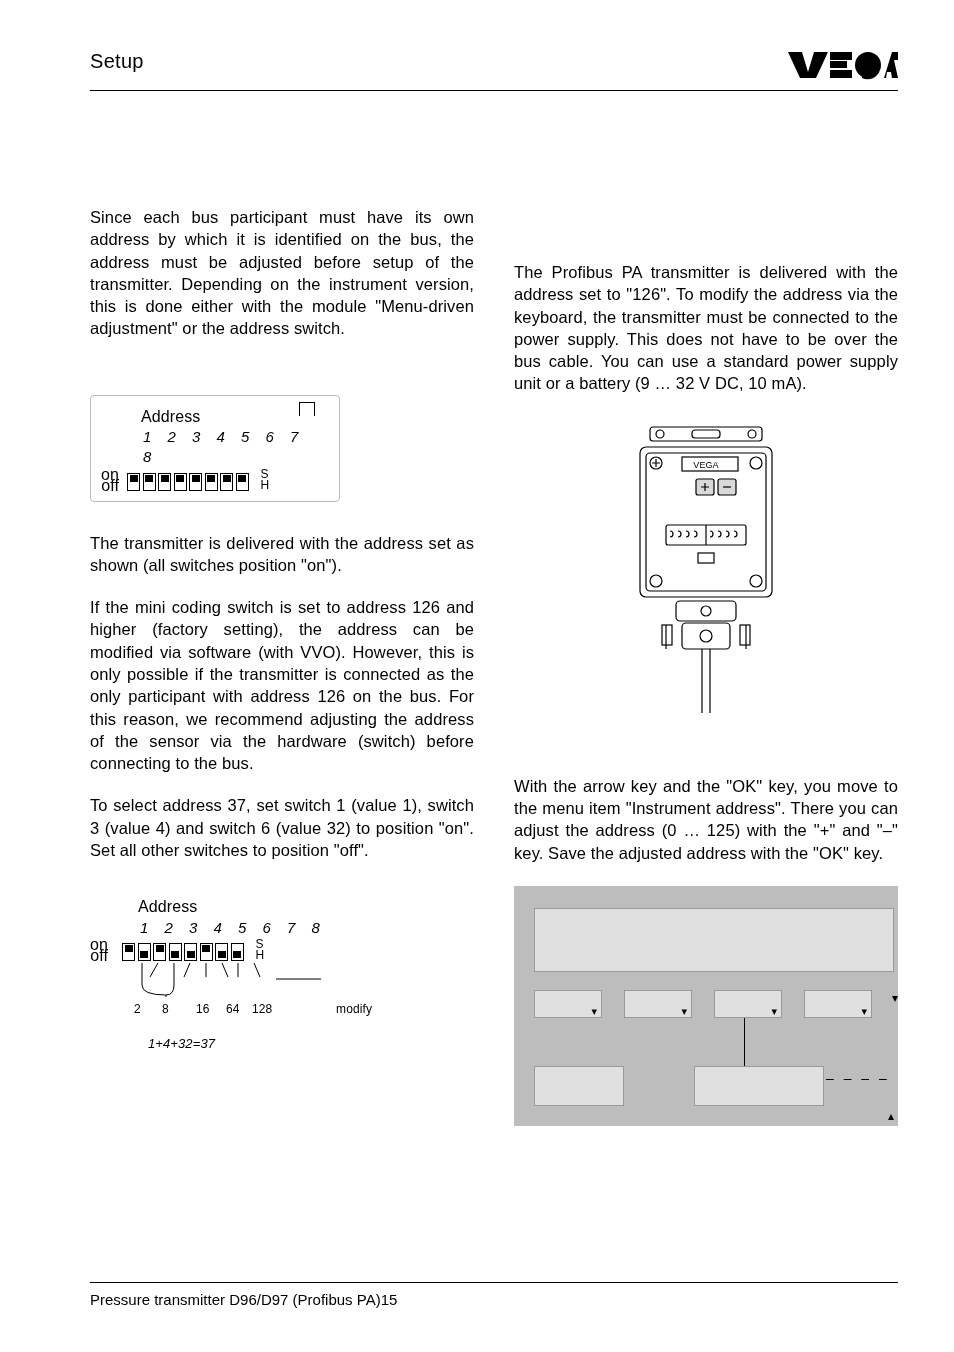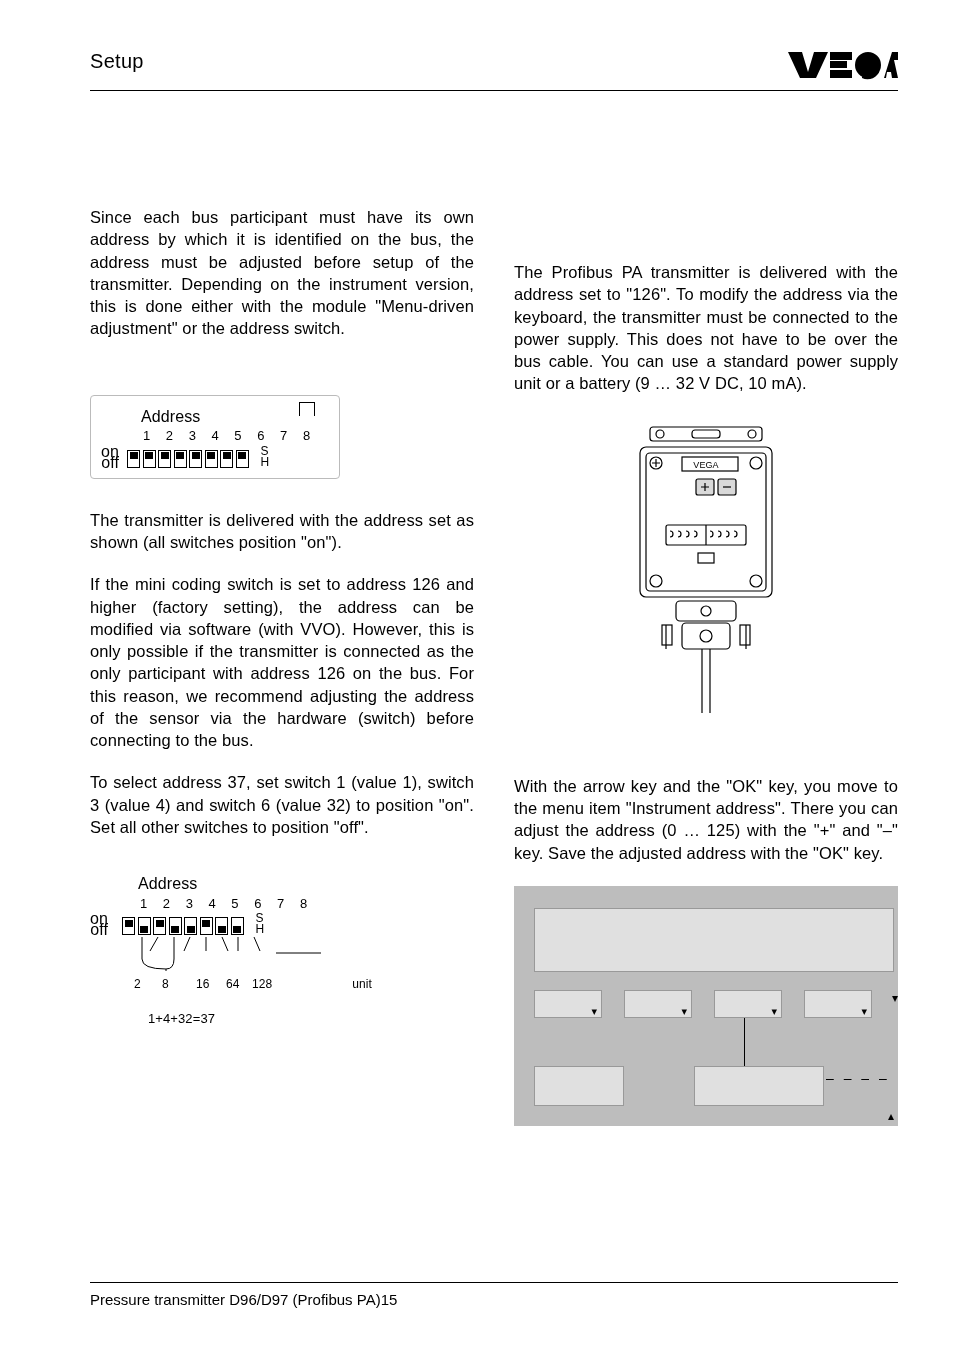--- a/index.html
+++ b/index.html
@@ -58,24 +58,25 @@
     gap: 6px;
   }
   .dip-label-col {
     font-size: 16px;
     line-height: 11px;
     text-align: right;
     padding-bottom: 0;
   }
   .dip-title { font-size: 16px; margin-left: 40px; margin-bottom: 0; }
   .dip-nums {
-    font-size: 13px;
+    font-size: 15px;
     letter-spacing: 6px;
     margin-left: 42px;
     margin-bottom: 1px;
+    font-style: italic;
   }
   .switch-row { display: flex; gap: 2.5px; margin-left: 2px;}
   .sw {
     width: 13px; height: 18px;
     border: 1.5px solid #000;
     position: relative;
   }
   .sw::after {
     content:'';
     position:absolute;
@@ -114,21 +115,21 @@
   .val-ticks {
     margin-left: 46px;
     margin-top: 2px;
   }
   .val-nums {
     margin-left: 44px;
     font-size: 12px;
     display:flex; gap: 0;
   }
   .val-nums span { display:inline-block; }
-  .formula { margin-left: 58px; margin-top: 18px; font-size: 13px; }
+  .formula { margin-left: 58px; margin-top: 18px; font-size: 13px; font-style: italic; }
 
   
   .device-fig { margin: 30px 0 55px 0; text-align:center; }
 
   
   .lcd-fig {
     margin-top: 22px;
     background: #bdbdbd;
     height: 240px;
     position: relative;
@@ -302,21 +303,21 @@
               <path d="M6 22 Q6 32 30 32 M38 22 Q38 32 30 32 M30 32 L30 40"></path>
             </g>
           </svg>
         </div>
         <div class="val-nums">
           <span style="width:28px;">2</span>
           <span style="width:34px;">8</span>
           <span style="width:30px;">16</span>
           <span style="width:26px;">64</span>
           <span style="width:30px;">128</span>
-          <span style="width:60px; text-align:right; margin-left:30px;">unit</span>
+          <span style="width:60px; text-align:right; margin-left:30px;">modify</span>
         </div>
         <div class="formula">1+4+32=37</div>
       </div>
     </div>
 
     <div class="col">
       <div style="height:55px;"></div>
       <p>The Profibus PA transmitter is delivered with the address set to "126". To modify the address via the keyboard, the transmitter must be connected to the power supply. This does not have to be over the bus cable. You can use a standard power supply unit or a battery (9 … 32 V DC,  10 mA).</p>
 
       <div class="device-fig">

